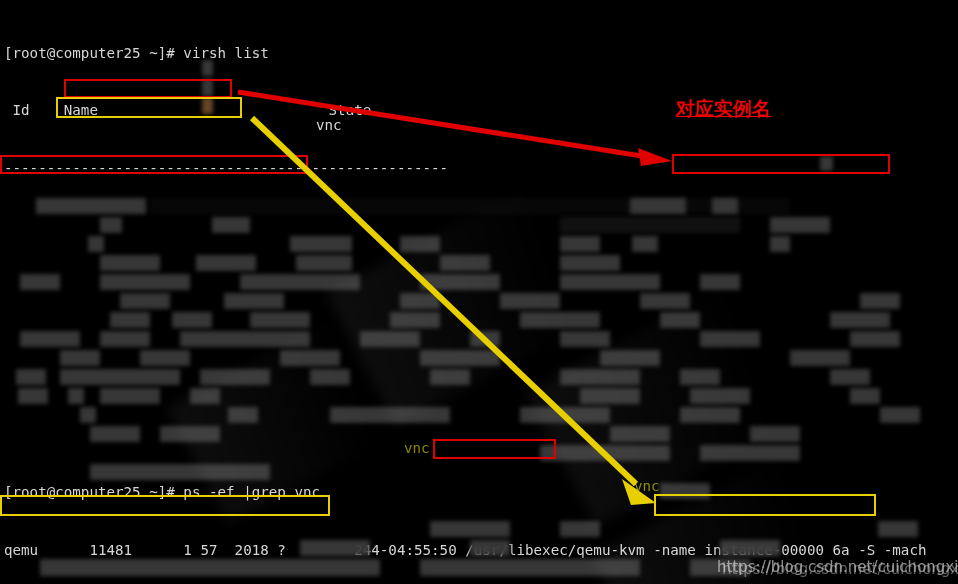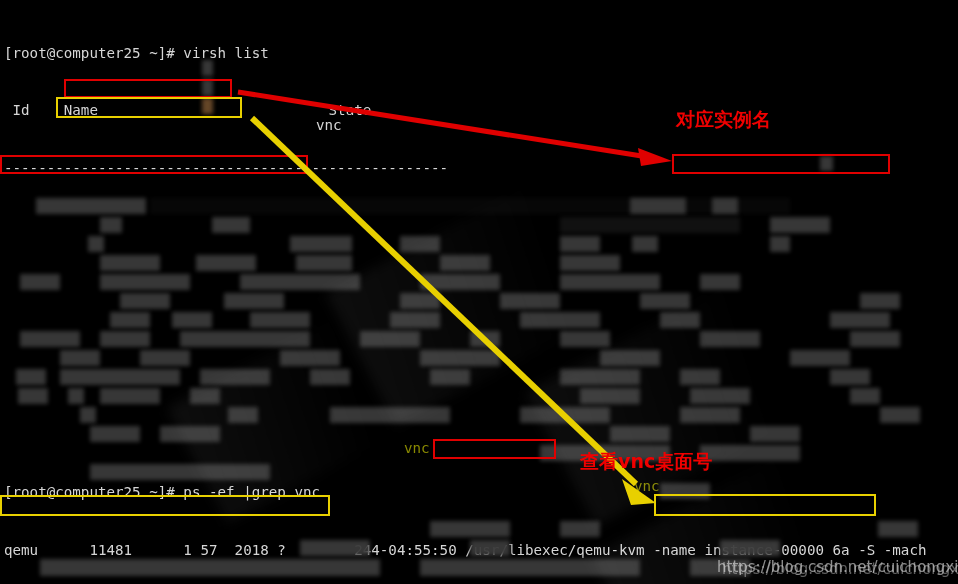--- a/index.html
+++ b/index.html
@@ -287,19 +287,18 @@
       <line x1="238" y1="92" x2="648" y2="157" stroke="#e00000" stroke-width="5"></line>
       <polygon points="672,161 638,148 641,166" fill="#e00000"></polygon>
     </g>
 
     <g>
       <line x1="252" y1="118" x2="636" y2="484" stroke="#e8d000" stroke-width="6"></line>
       <polygon points="656,503 622,479 631,505" fill="#e8d000"></polygon>
     </g>
   </svg>
 
-  <div class="cn-red" style="left:676px;top:110px;">对应实例名</div>
-  <div class="cn-red" style="left:580px;top:452px;">查看vnc桌面号</div>
+  <div class="cn-red" style="left:676px;top:99px;text-decoration:underline;">对应实例名</div>
 
   <div class="watermark" style="left:717px;top:558px;transform:rotate(0deg);">https://blog.csdn.net/cuichongxin</div>
   <div class="watermark b" style="left:722px;top:560px;">https://blog.csdn.net/cuichongxin</div>
 
 </div>
 
 </body></html>

